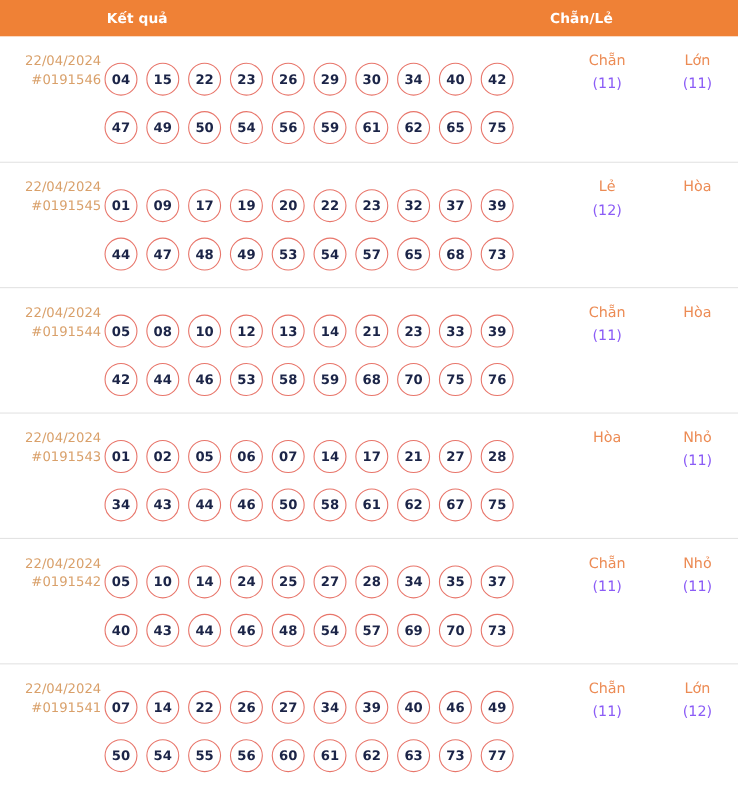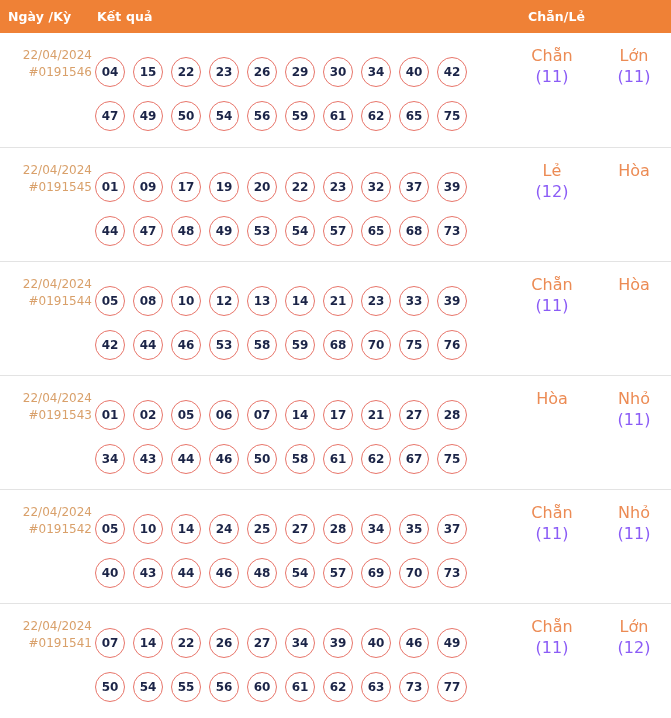--- a/index.html
+++ b/index.html
@@ -29,21 +29,21 @@
     top: 0;
     height: 33px;
     line-height: 33px;
     font-size: 12.5px;
     font-weight: bold;
     white-space: nowrap;
     letter-spacing: 0.1px;
   }
   .hcell-date   { left: 8px; }
   .hcell-result { left: 97px; }
-  .hcell-oddeven{ left: 528px; }
+  .hcell-oddeven{ left: 500px; }
   .hcell-bigsmall{ left: 606px; }
 
   
   .row {
     position: relative;
     height: 114px;
     border-top: 1px solid #e3e3e3;
     box-sizing: border-box;
   }
   .row:first-of-type { border-top: none; }
@@ -89,36 +89,35 @@
     justify-content: center;
     flex: 0 0 auto;
     background: #ffffff;
   }
 
   .cell-status {
     position: absolute;
     top: 12px;
     text-align: center;
     color: #ec8b54;
-    font-size: 16px;
+    font-size: 13px;
     line-height: 21px;
   }
   .cell-oddeven  { left: 512px; width: 80px; }
   .cell-bigsmall { left: 594px; width: 80px; }
   .cell-status .status-label { display: block; }
   .cell-status .status-count { display: block; color: #8b5cf6; }
   .cell-status .status-count:empty { display: none; }
 </style>
 </head>
 <body>
 
 <div class="results-table">
 
   <div class="table-header">
-    <div class="hcell hcell-date">Ngày /Kỳ</div>
     <div class="hcell hcell-result">Kết quả</div>
     <div class="hcell hcell-oddeven">Chẵn/Lẻ</div>
   </div>
 
   <div id="rows-container">
       <div class="row">
         <div class="cell-date">
           <span class="date-line">22/04/2024</span>
           <span class="draw-line">#0191546</span>
         </div>

